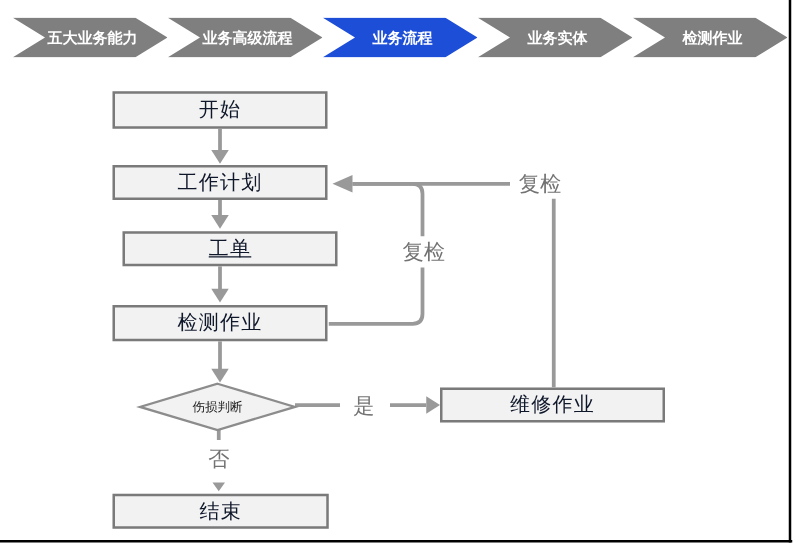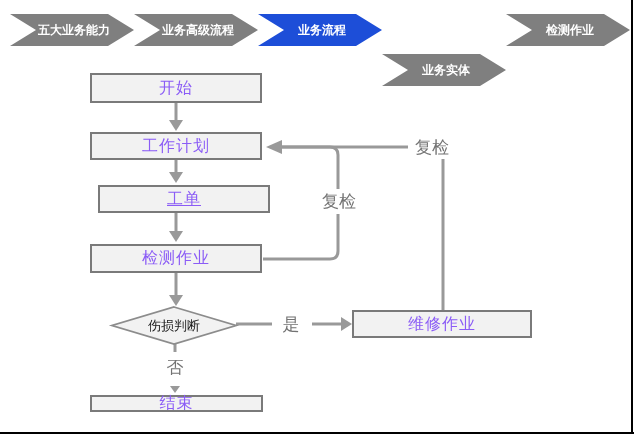--- a/index.html
+++ b/index.html
@@ -34,49 +34,49 @@
     padding-left: 18px;
     padding-right: 14px;
     clip-path: polygon(0 0, calc(100% - 26px) 0, 100% 50%, calc(100% - 26px) 100%, 0 100%, 26px 50%);
     white-space: nowrap;
     cursor: pointer;
   }
   .chev.active { background: #1d4ed8; }
   .chev.c1 { left: 10px; }
   .chev.c2 { left: 134px; }
   .chev.c3 { left: 258px; }
-  .chev.c4 { left: 382px; margin-top: 40px; }
+  .chev.c4 { left: 382px; }
   .chev.c5 { left: 506px; }
 
   
   .node {
     position: absolute;
     background: #f2f2f2;
     border: 2px solid #7a7a7a;
     box-sizing: border-box;
     display: flex;
     align-items: center;
     justify-content: center;
     font-size: 16px;
-    color: #8b5cf6;
+    color: #0f172a;
     letter-spacing: 1px;
   }
   .node.start   { left: 90px;  top: 73px;  width: 172px; height: 30px; }
   .node.plan    { left: 90px;  top: 132px; width: 172px; height: 28px; }
   .node.order   { left: 98px;  top: 185px; width: 172px; height: 28px; text-decoration: underline; }
   .node.inspect { left: 90px;  top: 244px; width: 172px; height: 29px; }
   .node.repair  { left: 352px; top: 310px; width: 180px; height: 28px; }
-  .node.end     { left: 90px;  top: 395px; width: 173px; height: 17px; }
+  .node.end     { left: 90px;  top: 395px; width: 173px; height: 28px; }
 
   
   .diamond-label {
     position: absolute;
     left: 112px; top: 308px; width: 124px; height: 36px;
     display: flex; align-items: center; justify-content: center;
-    font-size: 13px; color: #1a1a1a;
+    font-size: 10px; color: #1a1a1a;
   }
 
   
   .edge-label {
     position: absolute;
     background: #ffffff;
     display: flex;
     align-items: center;
     justify-content: center;
     font-size: 17px;

